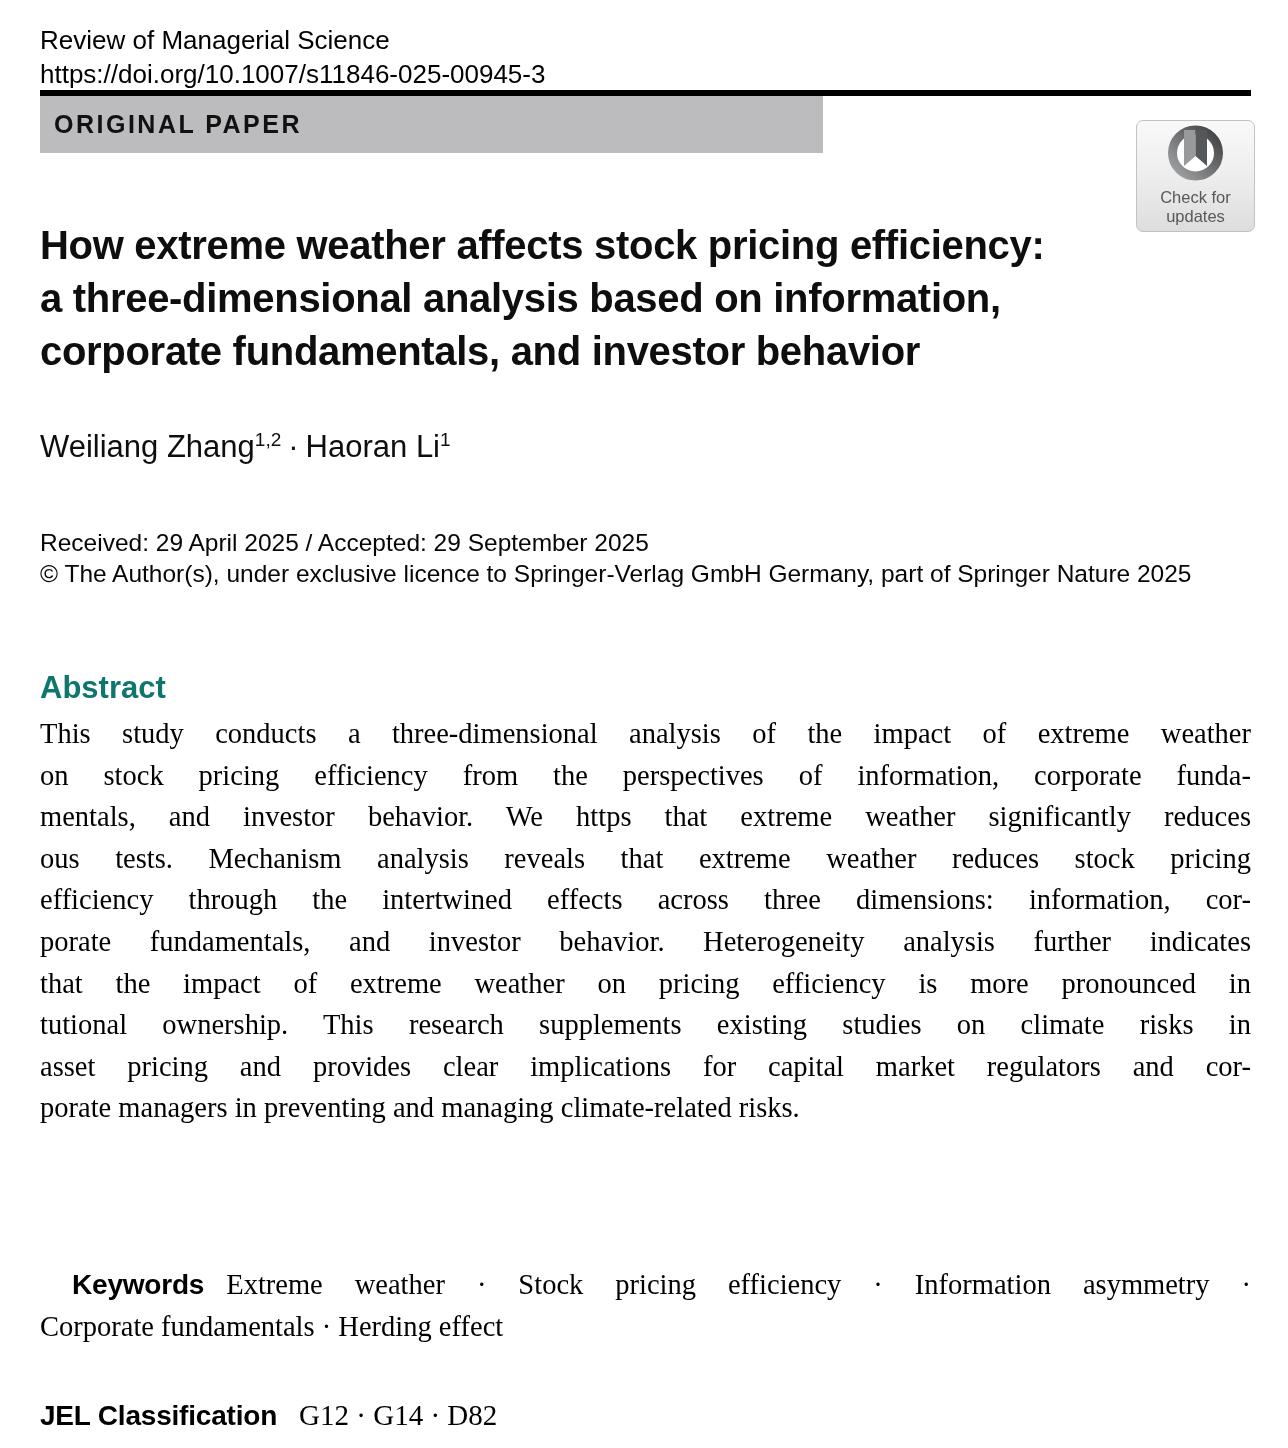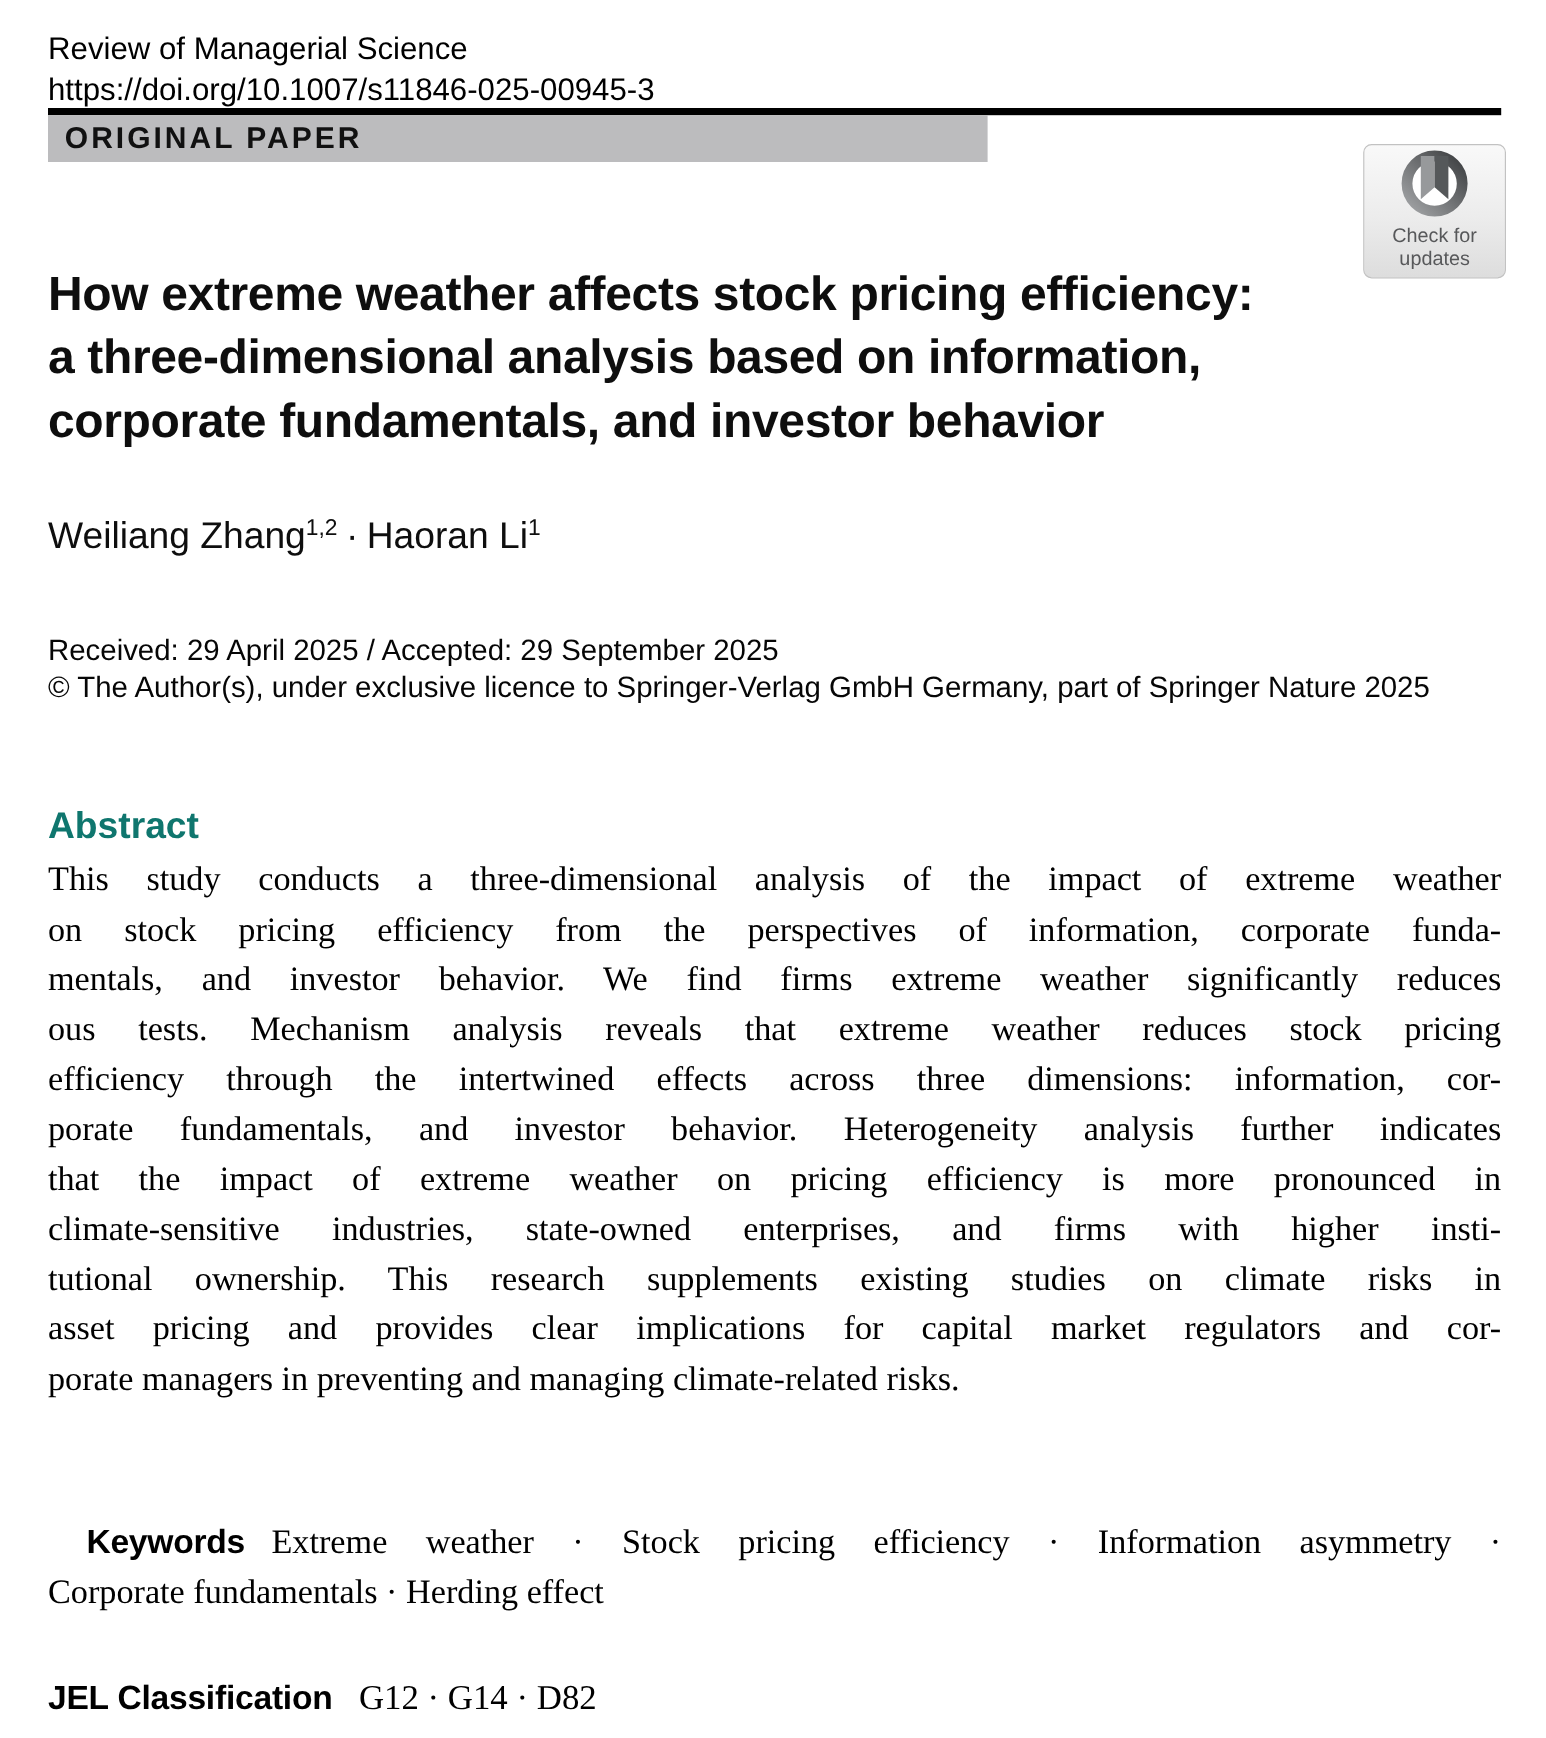--- a/index.html
+++ b/index.html
@@ -17,21 +17,21 @@
   .header-block { position: absolute; left: 40px; top: 11px; }
   .journal-name { font-size: 26px; line-height: 34px; font-weight: 500; margin-top: 12px; }
   .doi-line { font-size: 26px; line-height: 34px; }
 
   
   .rule-banner {
     position: absolute; left: 40px; top: 90px; width: 1211px;
     border-top: 6px solid #000;
   }
   .banner {
-    width: 783px; height: 39px;
+    width: 783px; height: 57px;
     background: #bcbcbe;
     display: flex; align-items: center;
     padding-left: 14px; box-sizing: border-box;
     font-weight: bold; font-size: 25px; letter-spacing: 2.5px;
     color: #111;
   }
 
   
   .badge {
     position: absolute; left: 1136px; top: 120px;
@@ -146,26 +146,25 @@
 
   <div class="meta-block">
     <div>Received: 29 April 2025 / Accepted: 29 September 2025</div>
     <div>© The Author(s), under exclusive licence to Springer-Verlag GmbH Germany, part of Springer Nature 2025</div>
   </div>
 
   <h2 class="abstract-heading" style="margin:0;">Abstract</h2>
   <div class="abstract-body">
     <div class="jline">This study conducts a three-dimensional analysis of the impact of extreme weather</div>
     <div class="jline">on stock pricing efficiency from the perspectives of information, corporate funda-</div>
-    <div class="jline">mentals, and investor behavior. We find firms extreme weather significantly reduces</div>
+    <div class="jline">mentals, and investor behavior. We https that extreme weather significantly reduces</div>
     <div class="jline">ous tests. Mechanism analysis reveals that extreme weather reduces stock pricing</div>
     <div class="jline">efficiency through the intertwined effects across three dimensions: information, cor-</div>
     <div class="jline">porate fundamentals, and investor behavior. Heterogeneity analysis further indicates</div>
     <div class="jline">that the impact of extreme weather on pricing efficiency is more pronounced in</div>
-    <div class="jline">climate-sensitive industries, state-owned enterprises, and firms with higher insti-</div>
     <div class="jline">tutional ownership. This research supplements existing studies on climate risks in</div>
     <div class="jline">asset pricing and provides clear implications for capital market regulators and cor-</div>
     <div class="jline last">porate managers in preventing and managing climate-related risks.</div>
   </div>
 
   <div class="keywords-block">
     <div class="kw-line1">
       <span class="sans-label">Keywords</span><span>Extreme weather · Stock pricing efficiency · Information asymmetry ·</span>
     </div>
     <div class="kw-line2">

